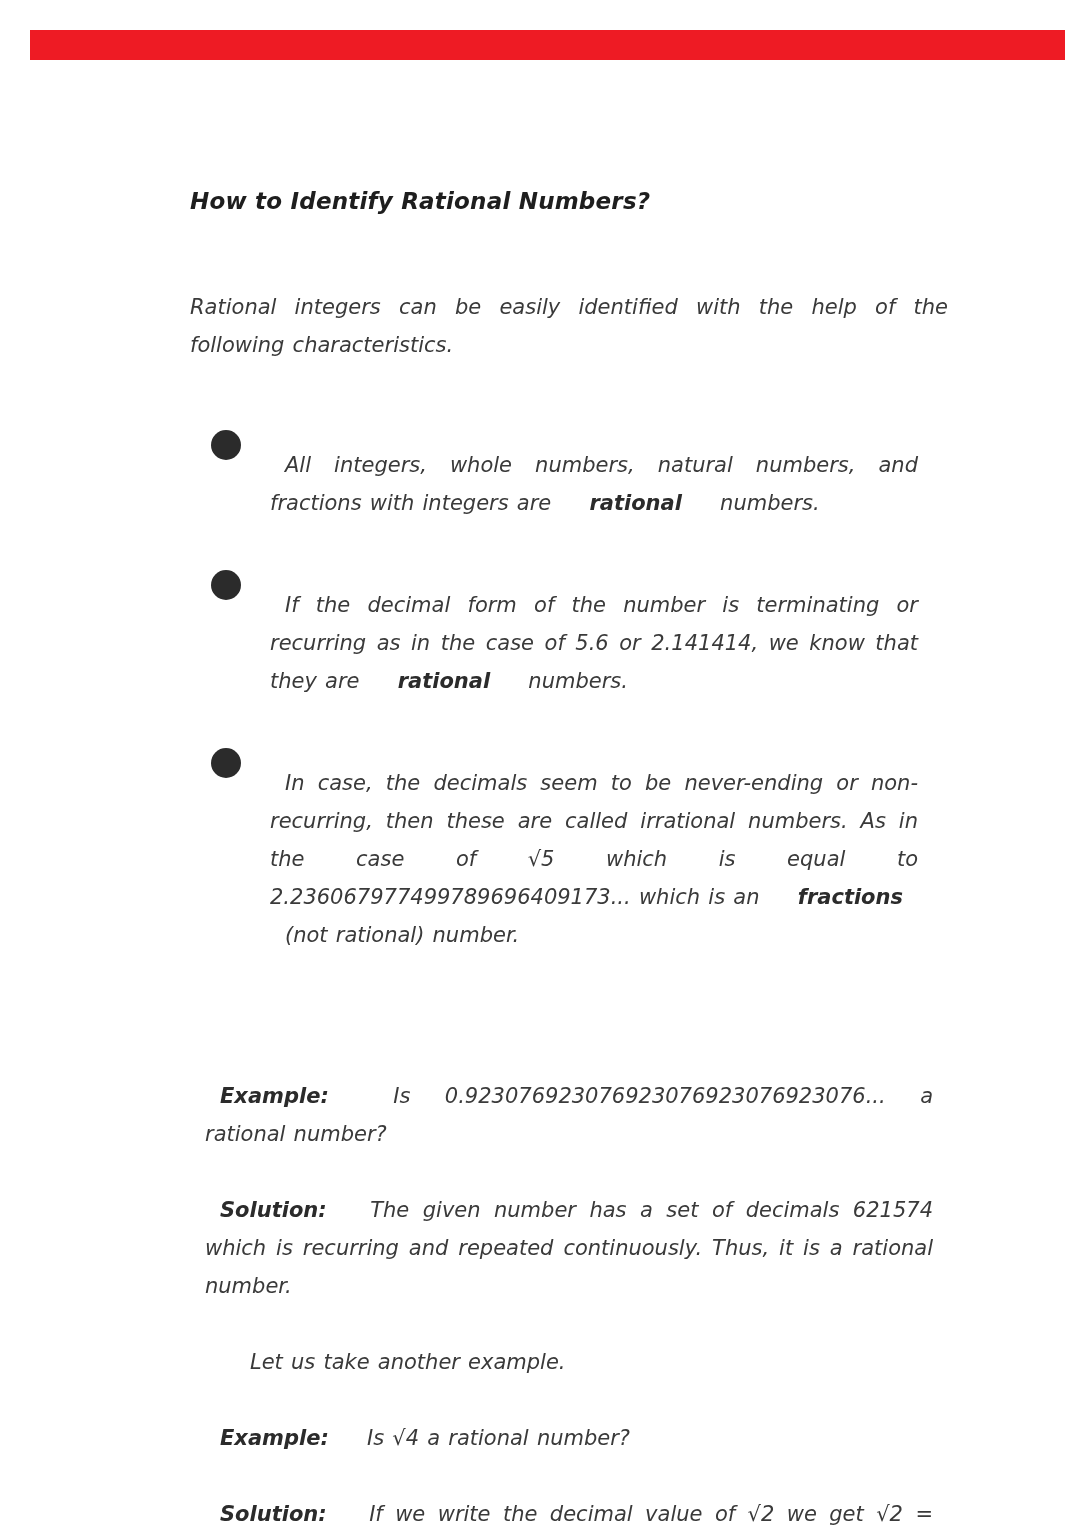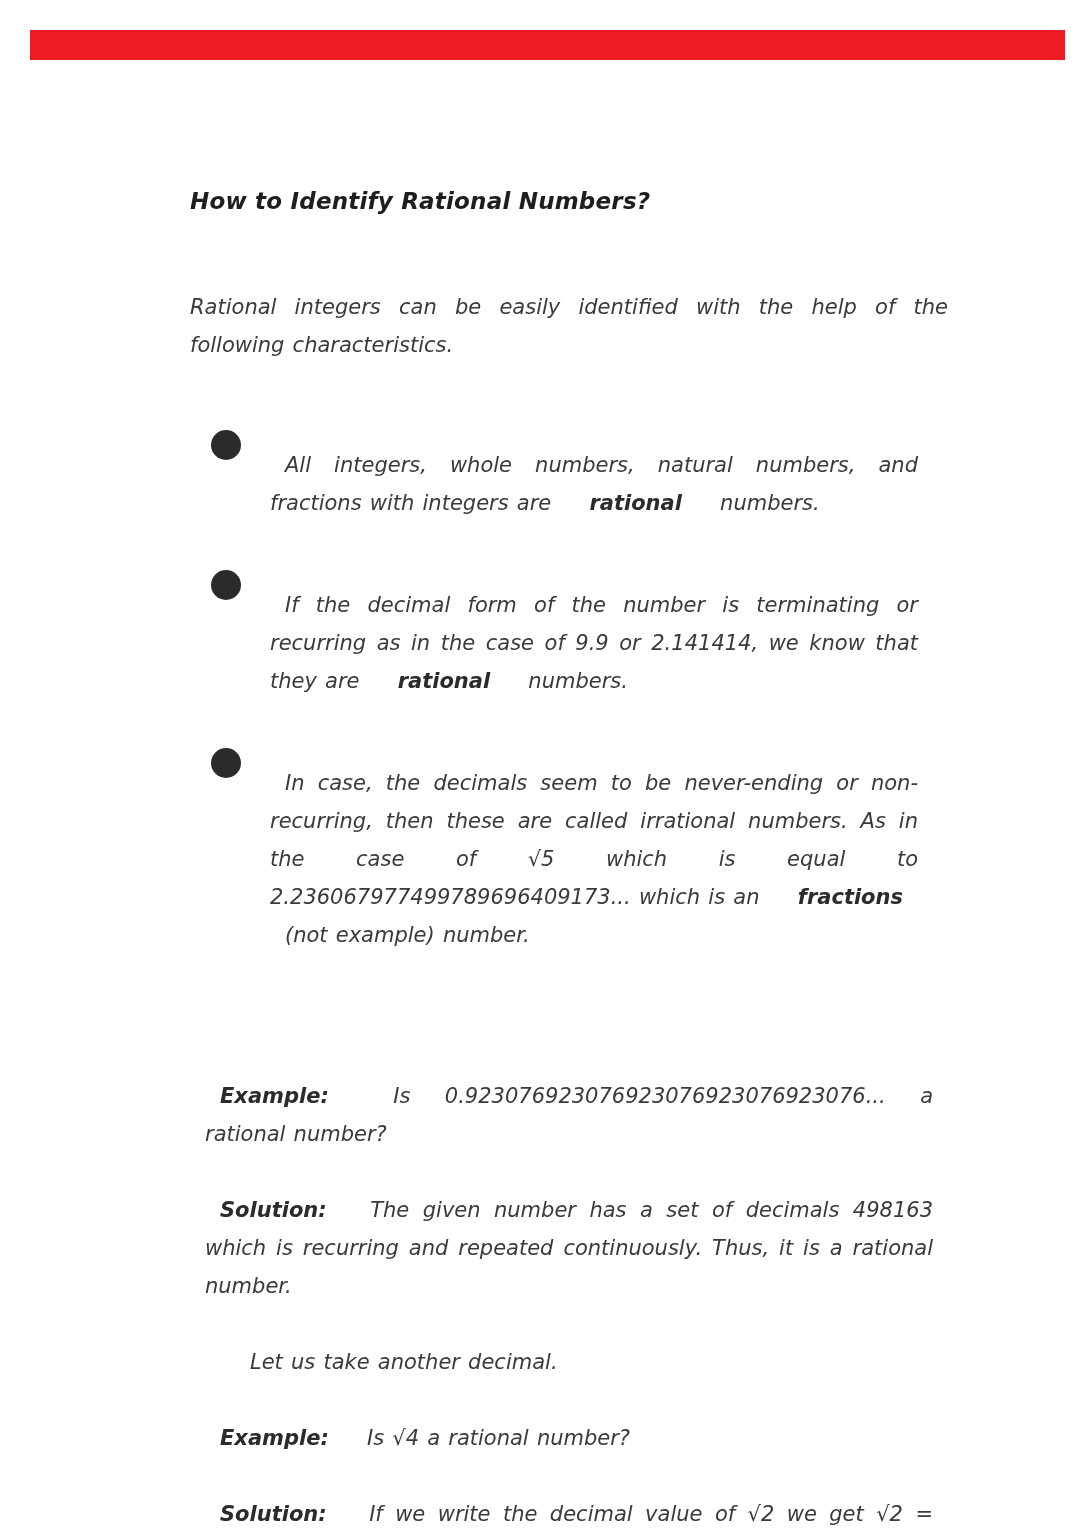--- a/index.html
+++ b/index.html
@@ -86,32 +86,32 @@
 
     <p class="body-text intro">Rational integers can be easily identified with the help of the following characteristics.</p>
 
     <ul class="bullets">
       <li class="bullet body-text">
         <span class="dot"></span>
         <span class="btext"><span>All integers, whole numbers, natural numbers, and fractions with integers are </span><strong>rational</strong><span> numbers.</span></span>
       </li>
       <li class="bullet body-text">
         <span class="dot"></span>
-        <span class="btext"><span>If the decimal form of the number is terminating or recurring as in the case of 9.9 or 2.141414, we know that they are </span><strong>rational</strong><span> numbers.</span></span>
+        <span class="btext"><span>If the decimal form of the number is terminating or recurring as in the case of 5.6 or 2.141414, we know that they are </span><strong>rational</strong><span> numbers.</span></span>
       </li>
       <li class="bullet body-text">
         <span class="dot"></span>
-        <span class="btext"><span>In case, the decimals seem to be never-ending or non-recurring, then these are called irrational numbers. As in the case of √5 which is equal to 2.236067977499789696409173... which is an </span><strong>fractions</strong><span> (not example) number.</span></span>
+        <span class="btext"><span>In case, the decimals seem to be never-ending or non-recurring, then these are called irrational numbers. As in the case of √5 which is equal to 2.236067977499789696409173... which is an </span><strong>fractions</strong><span> (not rational) number.</span></span>
       </li>
     </ul>
 
     <div class="examples">
       <p class="body-text para"><strong>Example:</strong><span> Is 0.923076923076923076923076923076... a rational number?</span></p>
-      <p class="body-text para"><strong>Solution:</strong><span> The given number has a set of decimals 498163 which is recurring and repeated continuously. Thus, it is a rational number.</span></p>
-      <p class="body-text para"><strong></strong><span>Let us take another decimal.</span></p>
+      <p class="body-text para"><strong>Solution:</strong><span> The given number has a set of decimals 621574 which is recurring and repeated continuously. Thus, it is a rational number.</span></p>
+      <p class="body-text para"><strong></strong><span>Let us take another example.</span></p>
       <p class="body-text para"><strong>Example:</strong><span> Is √4 a rational number?</span></p>
       <p class="body-text para"><strong>Solution:</strong><span> If we write the decimal value of √2 we get √2 = 1.414213562....which is a non-terminating and non-recurring decimal. Therefore, this is not a rational number. It is an irrational number.</span></p>
     </div>
 
   </div>
 
   <div class="edge-bar-bottom-red" style="background-color: rgb(238, 27, 36);"></div>
   <div class="edge-bar-bottom-blue" style="background-color: rgb(46, 63, 190);"></div>
 
 </div>

